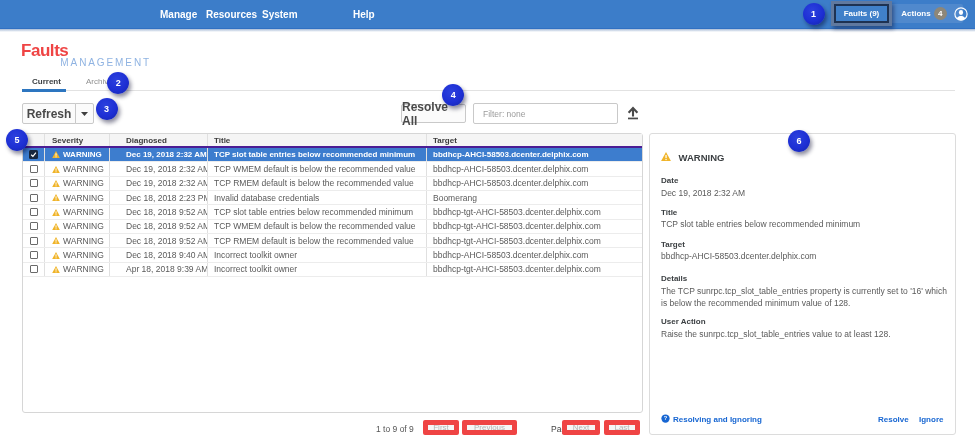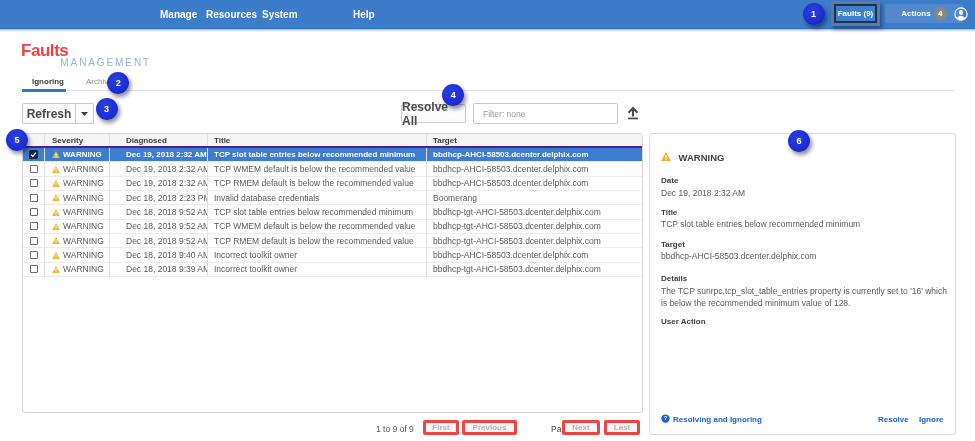--- a/index.html
+++ b/index.html
@@ -15,21 +15,21 @@
 .logo { position:absolute; left:7px; top:8.5px; font-size:10px; font-weight:bold;
   color:#fff; letter-spacing:1px; white-space:nowrap;margin-top:48px; }
 .logo .mgmt { color:#8fb3e2; font-weight:normal; letter-spacing:1.9px; margin-left:3px; }
 .navitem { position:absolute; top:9px; font-size:10px; font-weight:bold; color:#fff; }
 .nav-manage { left:160px; }
 .nav-resources { left:206px; }
 .nav-system { left:262px; }
 .nav-help { left:309px;margin-left:44px; }
 
 
-.faults-btn { position:absolute; left:831px; top:1px; width:49px; height:25px;
+.faults-btn { position:absolute; left:831px; top:1px; width:61px; height:25px;
   border:3px solid #60799f; box-shadow:2px 3px 4px rgba(10,20,60,0.45); }
 .faults-inner { width:100%; height:100%; border:2px solid #1e3252; background:#4080c9;
   display:flex; align-items:center; justify-content:center;
   font-size:8px; font-weight:bold; color:#fff; white-space:nowrap; }
 .actions-btn { position:absolute; left:885px; top:4px; width:78px; height:19px;
   background:#5089cd; border-radius:2px; display:flex; align-items:center;
   justify-content:center; font-size:8px; font-weight:bold; color:#fff; gap:3px; }
 .actions-badge { background:#8d8779; color:#fff; width:13px; height:13px;
   border-radius:50%; font-size:8px; font-weight:bold; display:flex;
   align-items:center; justify-content:center; }
@@ -75,22 +75,22 @@
 .c3 { left:184px; width:219px; padding-left:6px; }
 .c4 { left:403px; width:216px; padding-left:6px; }
 .sel { background:#3d7dce; color:#fff; font-weight:bold; font-size:8px; }
 .rowline { border-bottom:1px solid #ececec; }
 .cb { width:8px; height:8px; border:1px solid #6a6a6a; border-radius:1px; background:#fff; }
 .warn-ic { margin-right:3px; flex-shrink:0; }
 
 
 .pag-text { position:absolute; font-size:8.5px; color:#555; }
 .pagebtn { position:absolute; top:420px; height:15px; background:#f6f6f6;
-  border:3px solid #ef4444; border-radius:2px; font-size:8px; color:#b5b5b5;
-  display:flex; align-items:center; justify-content:center;font-weight:bold; }
+  border:5px solid #ef4444; border-radius:2px; font-size:8px; color:#b5b5b5;
+  display:flex; align-items:center; justify-content:center; }
 
 
 .panel { position:absolute; left:649px; top:133px; width:307px; height:302px;
   border:1px solid #dcdcdc; border-radius:3px; }
 .p-label { position:absolute; font-size:8px; font-weight:bold; color:#3c4043; }
 .p-text { position:absolute; font-size:8.5px; color:#5a5a5a; }
 .p-link { position:absolute; font-size:8px; color:#1766d2; font-weight:bold; }
 
 
 .circ { position:absolute; width:22px; height:22px; border-radius:50%;
@@ -116,21 +116,21 @@
   </svg>
 </div>
 <div class="topbar-shadow"></div>
 <div class="faults-btn">
     <div class="faults-inner">Faults (9)</div>
   </div>
 
 <div class="h1">Faults</div>
 
 <div class="tabline"></div>
-<div class="tab-current">Ignoring</div>
+<div class="tab-current">Current</div>
 <div class="tab-underline"></div>
 <div class="tab-archived">Archived</div>
 
 <div class="btn refresh-main">Refresh</div>
 <div class="btn refresh-caret">
     <svg width="7" height="4" viewBox="0 0 7 4">
       <path d="M0 0 L7 0 L3.5 4 Z" fill="#3f3f3f"></path>
     </svg>
   </div>
 <div class="btn resolve-all">Resolve All</div>
@@ -258,21 +258,21 @@
     </div>
     <div class="trow rowline" style="top:128.8px;height:14.35px;">
       <div class="tcell c0">
         <div class="cb"></div>
       </div>
       <div class="tcell c1"><svg class="warn-ic" width="8" height="7" viewBox="0 0 12 11">
           <path d="M6 0 L12 11 L0 11 Z" fill="#f0b429"></path>
           <rect x="5.3" y="3.6" width="1.5" height="3.8" fill="#fff"></rect>
           <rect x="5.3" y="8.4" width="1.5" height="1.5" fill="#fff"></rect>
         </svg>WARNING</div>
-      <div class="tcell c2">Dec 18, 2018 9:39 AM</div>
+      <div class="tcell c2">Apr 18, 2018 9:39 AM</div>
       <div class="tcell c3">Incorrect toolkit owner</div>
       <div class="tcell c4">bbdhcp-tgt-AHCI-58503.dcenter.delphix.com</div>
     </div>
   </div>
 
 <div class="pag-text" style="left:376px; top:424px;">1 to 9 of 9</div>
 <div class="pagebtn" style="left:423px; width:36px;">First</div>
 <div class="pagebtn" style="left:462px; width:55px;">Previous</div>
 <div class="pag-text" style="left:519px; top:424px; color:#444;padding-left:32px;">Page 1 of 1</div>
 <div class="pagebtn" style="left:562px; width:38px;">Next</div>
@@ -287,20 +287,21 @@
   <div class="p-label" style="left:28.5px; top:17.5px; font-size:9.5px;">WARNING</div>
   <div class="p-label" style="left:11px; top:42px;">Date</div>
   <div class="p-text" style="left:11px; top:53.5px;">Dec 19, 2018 2:32 AM</div>
   <div class="p-label" style="left:11px; top:73.5px;">Title</div>
   <div class="p-text" style="left:11px; top:85px;">TCP slot table entries below recommended minimum</div>
   <div class="p-label" style="left:11px; top:106px;">Target</div>
   <div class="p-text" style="left:11px; top:117px;">bbdhcp-AHCI-58503.dcenter.delphix.com</div>
   <div class="p-label" style="left:11px; top:139.5px;">Details</div>
   <div class="p-text" style="left:11px; top:150.5px; width:288px; line-height:12px;">The TCP sunrpc.tcp_slot_table_entries property is currently set to '16' which is below the recommended minimum value of 128.</div>
   <div class="p-label" style="left:11px; top:183px;">User Action</div>
+  <div class="p-text" style="left:11px; top:194.5px;">Raise the sunrpc.tcp_slot_table_entries value to at least 128.</div>
   <svg style="position:absolute;left:11px;top:280px;" width="9" height="9" viewBox="0 0 24 24">
     <circle cx="12" cy="12" r="11" fill="#1766d2"></circle>
     <text x="12" y="17" font-size="15" fill="#fff" text-anchor="middle" font-weight="bold" font-family="Liberation Sans">?</text>
   </svg>
   <div class="p-link" style="left:23px; top:281px;">Resolving and Ignoring</div>
   <div class="p-link" style="left:228px; top:281px;">Resolve</div>
   <div class="p-link" style="left:269px; top:281px;">Ignore</div>
 </div>
 
 <div class="circ" style="left:802.5px; top:3.3px;">1</div>

